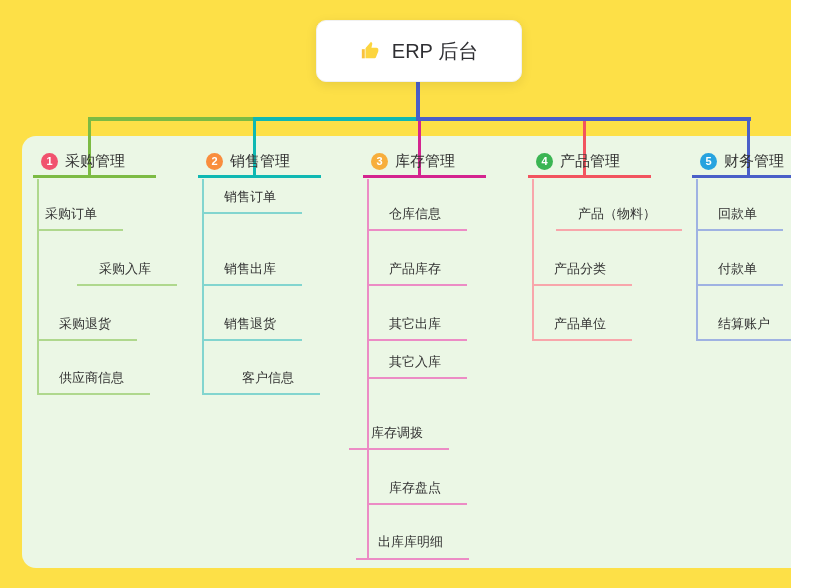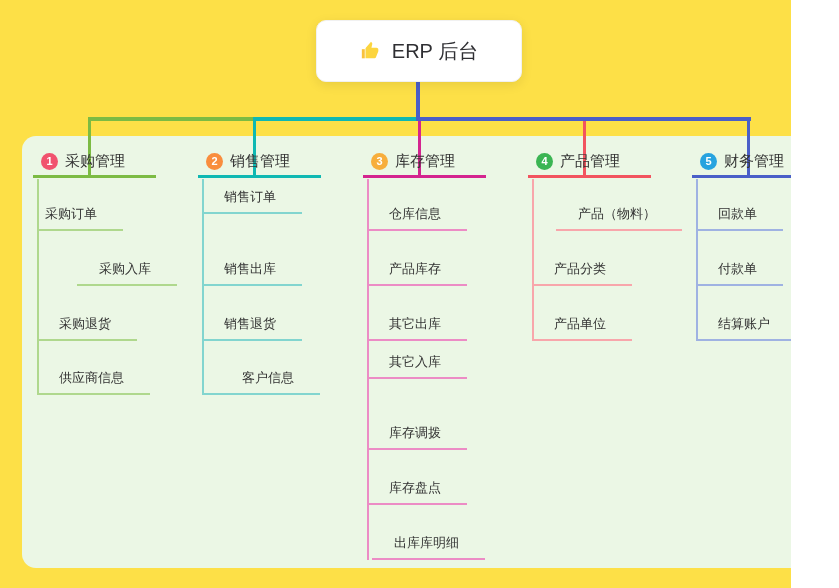--- a/index.html
+++ b/index.html
@@ -66,23 +66,23 @@
       <div class="child" style="left: 202px; top: 369px; border-bottom-color: rgb(130, 213, 207); padding-left: 40px;"><span>客户信息</span></div>
       <div class="branch-header" style="left: 363px; border-bottom-color: rgb(212, 37, 143);">
         <span class="badge" style="background: rgb(247, 174, 60);">3</span>
         <span>库存管理</span>
       </div>
       <div class="seg" style="position: absolute; left: 367px; top: 179px; width: 2px; height: 381px; background: rgb(236, 140, 197);"></div>
       <div class="child" style="left: 367px; top: 205px; border-bottom-color: rgb(236, 140, 197);"><span>仓库信息</span></div>
       <div class="child" style="left: 367px; top: 260px; border-bottom-color: rgb(236, 140, 197);"><span>产品库存</span></div>
       <div class="child" style="left: 367px; top: 315px; border-bottom-color: rgb(236, 140, 197);"><span>其它出库</span></div>
       <div class="child" style="left: 367px; top: 353px; border-bottom-color: rgb(236, 140, 197);"><span>其它入库</span></div>
-      <div class="child" style="left: 367px; top: 424px; border-bottom-color: rgb(236, 140, 197);"><span>库存调拨</span></div>
+      <div class="child" style="left: 349px; top: 424px; border-bottom-color: rgb(236, 140, 197);"><span>库存调拨</span></div>
       <div class="child" style="left: 367px; top: 479px; border-bottom-color: rgb(236, 140, 197);"><span>库存盘点</span></div>
-      <div class="child" style="left: 372px; top: 534px; border-bottom-color: rgb(236, 140, 197);"><span>出库库明细</span></div>
+      <div class="child" style="left: 356px; top: 534px; border-bottom-color: rgb(236, 140, 197); font-family: Liberation Mono, monospace;"><span>出库库明细</span></div>
       <div class="branch-header" style="left: 528px; border-bottom-color: rgb(242, 84, 95);">
         <span class="badge" style="background: rgb(59, 181, 83);">4</span>
         <span>产品管理</span>
       </div>
       <div class="seg" style="position: absolute; left: 532px; top: 179px; width: 2px; height: 162px; background: rgb(248, 166, 171);"></div>
       <div class="child" style="left: 532px; top: 205px; border-bottom-color: rgb(248, 166, 171); margin-left: 24px;"><span>产品（物料）</span></div>
       <div class="child" style="left: 532px; top: 260px; border-bottom-color: rgb(248, 166, 171);"><span>产品分类</span></div>
       <div class="child" style="left: 532px; top: 315px; border-bottom-color: rgb(248, 166, 171); text-align: center;"><span>产品单位</span></div>
       <div class="branch-header" style="left: 692px; border-bottom-color: rgb(74, 95, 200);">
         <span class="badge" style="background: rgb(39, 163, 223);">5</span>

